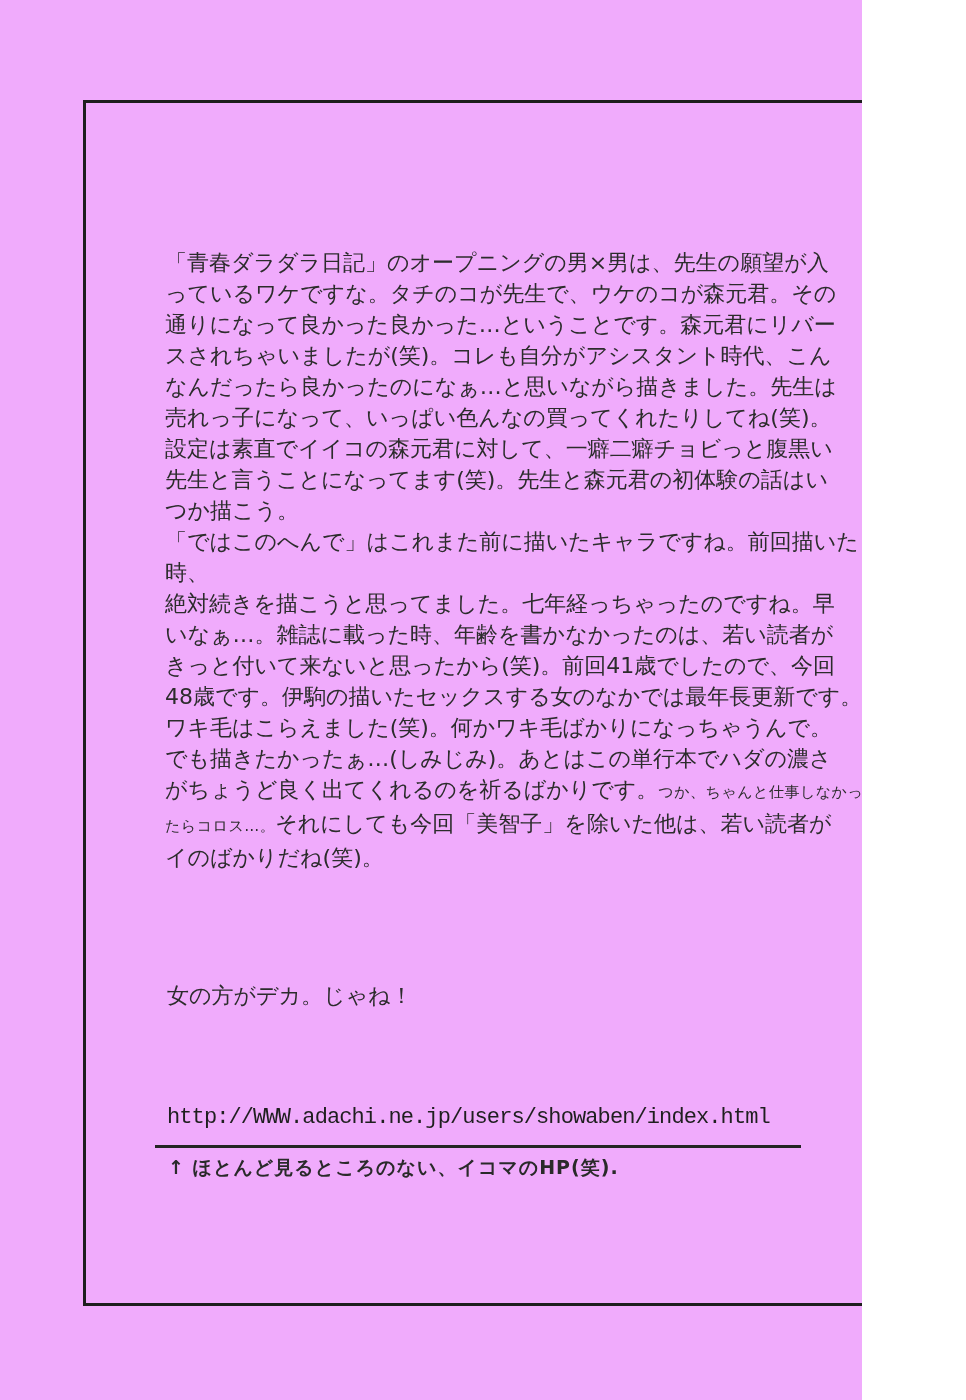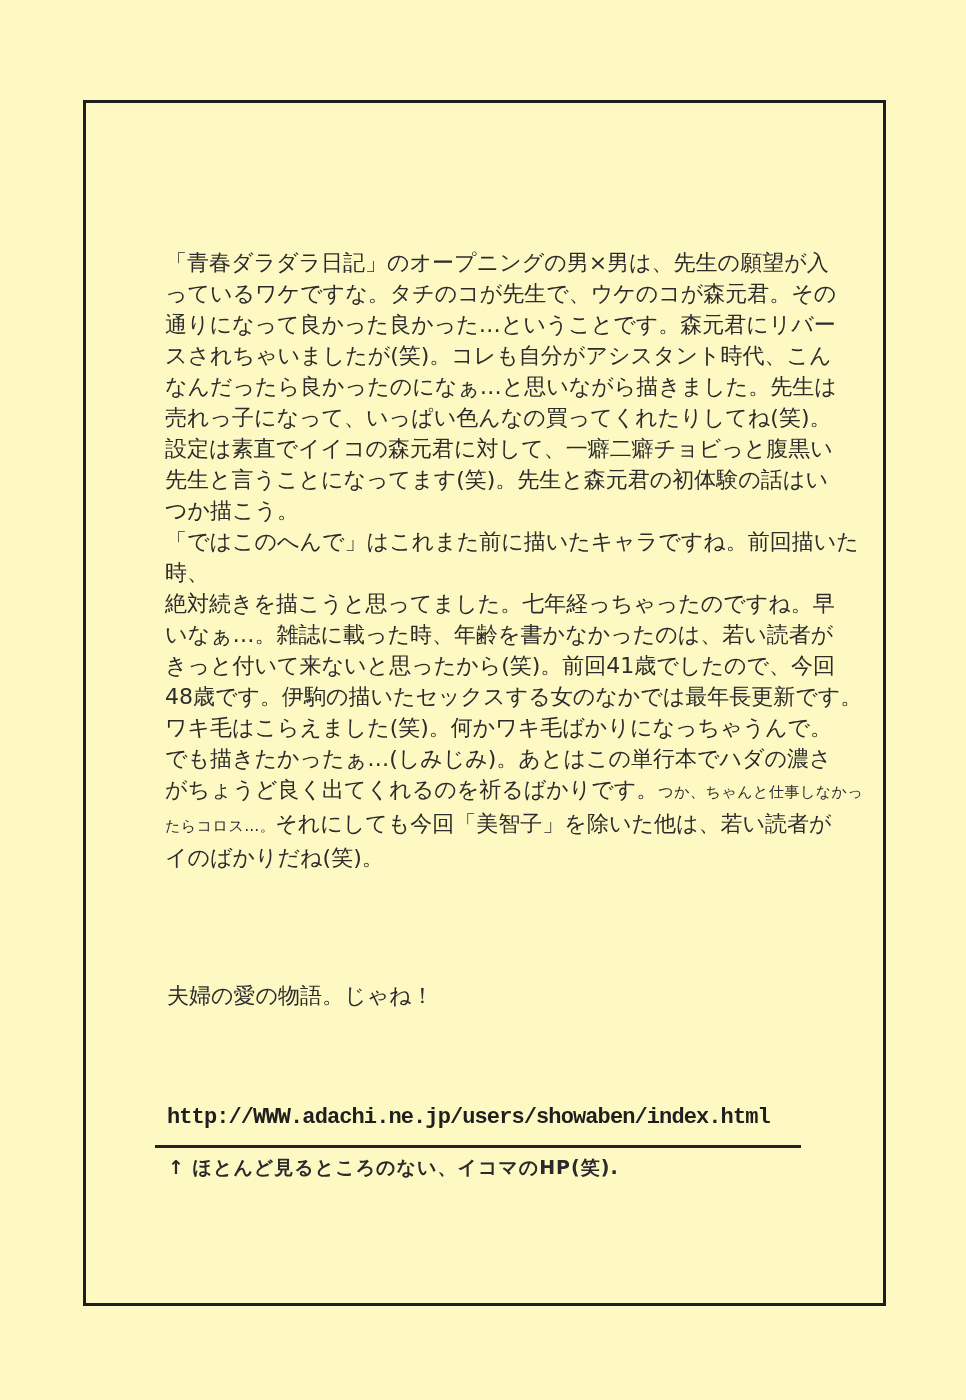--- a/index.html
+++ b/index.html
@@ -2,23 +2,23 @@
 <html><head>
 <meta charset="utf-8">
 <style>
   html, body {
     margin: 0;
     padding: 0;
     background: #ffffff;
   }
   .page {
     position: relative;
-    width: 966px;
+    width: 862px;
     height: 1400px;
-    background: #fef9c3;
+    background: #f0abfc;
     overflow: hidden;
     font-family: "DejaVu Sans", sans-serif;
   }
   .frame {
     position: absolute;
     left: 83px;
     top: 100px;
     width: 803px;
     height: 1206px;
     box-sizing: border-box;
@@ -52,21 +52,21 @@
     line-height: 31px;
     color: #2c2c2c;
     font-weight: 500;
   }
   .url-line {
     position: absolute;
     left: 167px;
     top: 1105px;
     font-family: "Liberation Mono", monospace;
     font-size: 22px;
-    font-weight: 700;
+    font-weight: 400;
     color: #1f1f1f;
     letter-spacing: -0.9px;
     white-space: nowrap;
   }
   .url-underline {
     position: absolute;
     left: 155px;
     top: 1145px;
     width: 646px;
     height: 3px;
@@ -105,21 +105,21 @@
 いなぁ…。雑誌に載った時、年齢を書かなかったのは、若い読者が
 きっと付いて来ないと思ったから(笑)。前回41歳でしたので、今回
 48歳です。伊駒の描いたセックスする女のなかでは最年長更新です。
 ワキ毛はこらえました(笑)。何かワキ毛ばかりになっちゃうんで。
 でも描きたかったぁ…(しみじみ)。あとはこの単行本でハダの濃さ
 がちょうど良く出てくれるのを祈るばかりです。</span><span class="small-inline">つか、ちゃんと仕事しなかっ
 たらコロス…。</span><span>それにしても今回「美智子」を除いた他は、若い読者が
 イのばかりだね(笑)。</span></div>
     </div>
 
-  <div class="closing">夫婦の愛の物語。じゃね！</div>
+  <div class="closing">女の方がデカ。じゃね！</div>
 
   <div class="url-line">http://WWW.adachi.ne.jp/users/showaben/index.html</div>
 
   <div class="url-underline"></div>
 
   <div class="note">↑ ほとんど見るところのない、イコマのHP(笑).</div>
 
 </div>
 
 </body></html>

